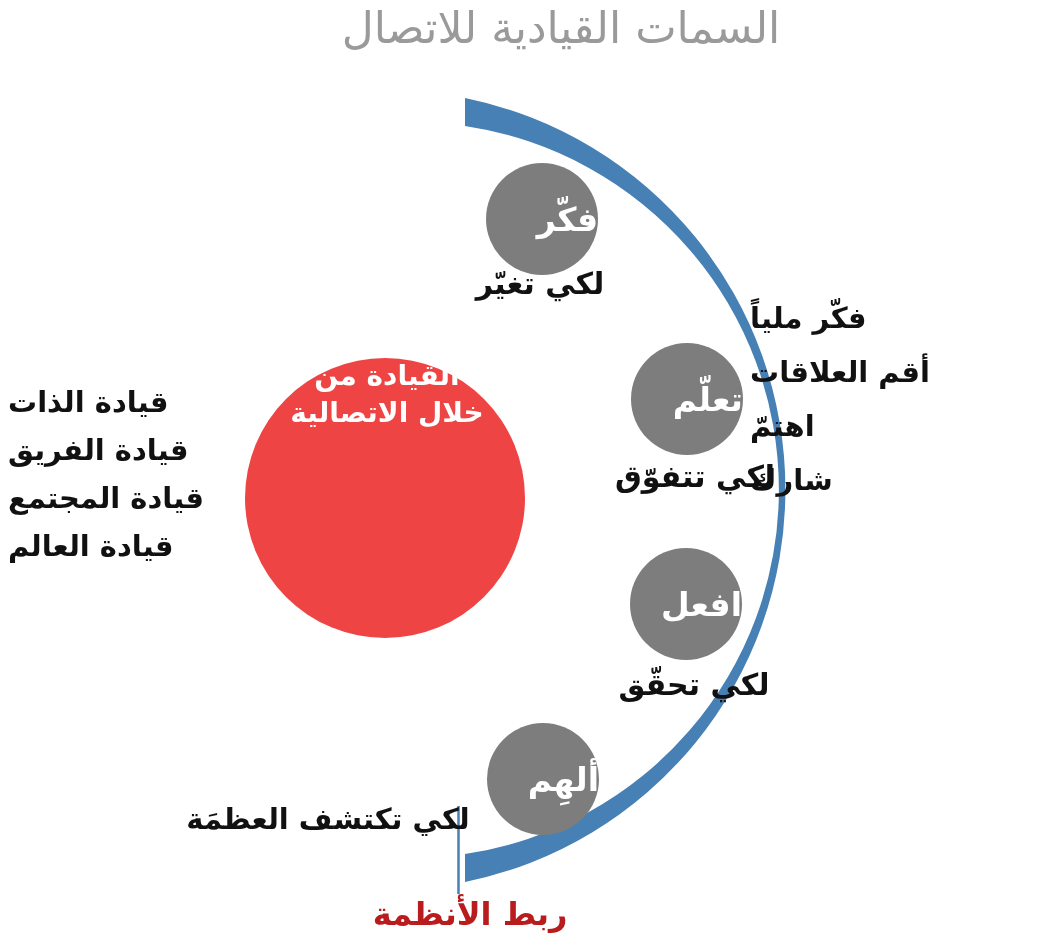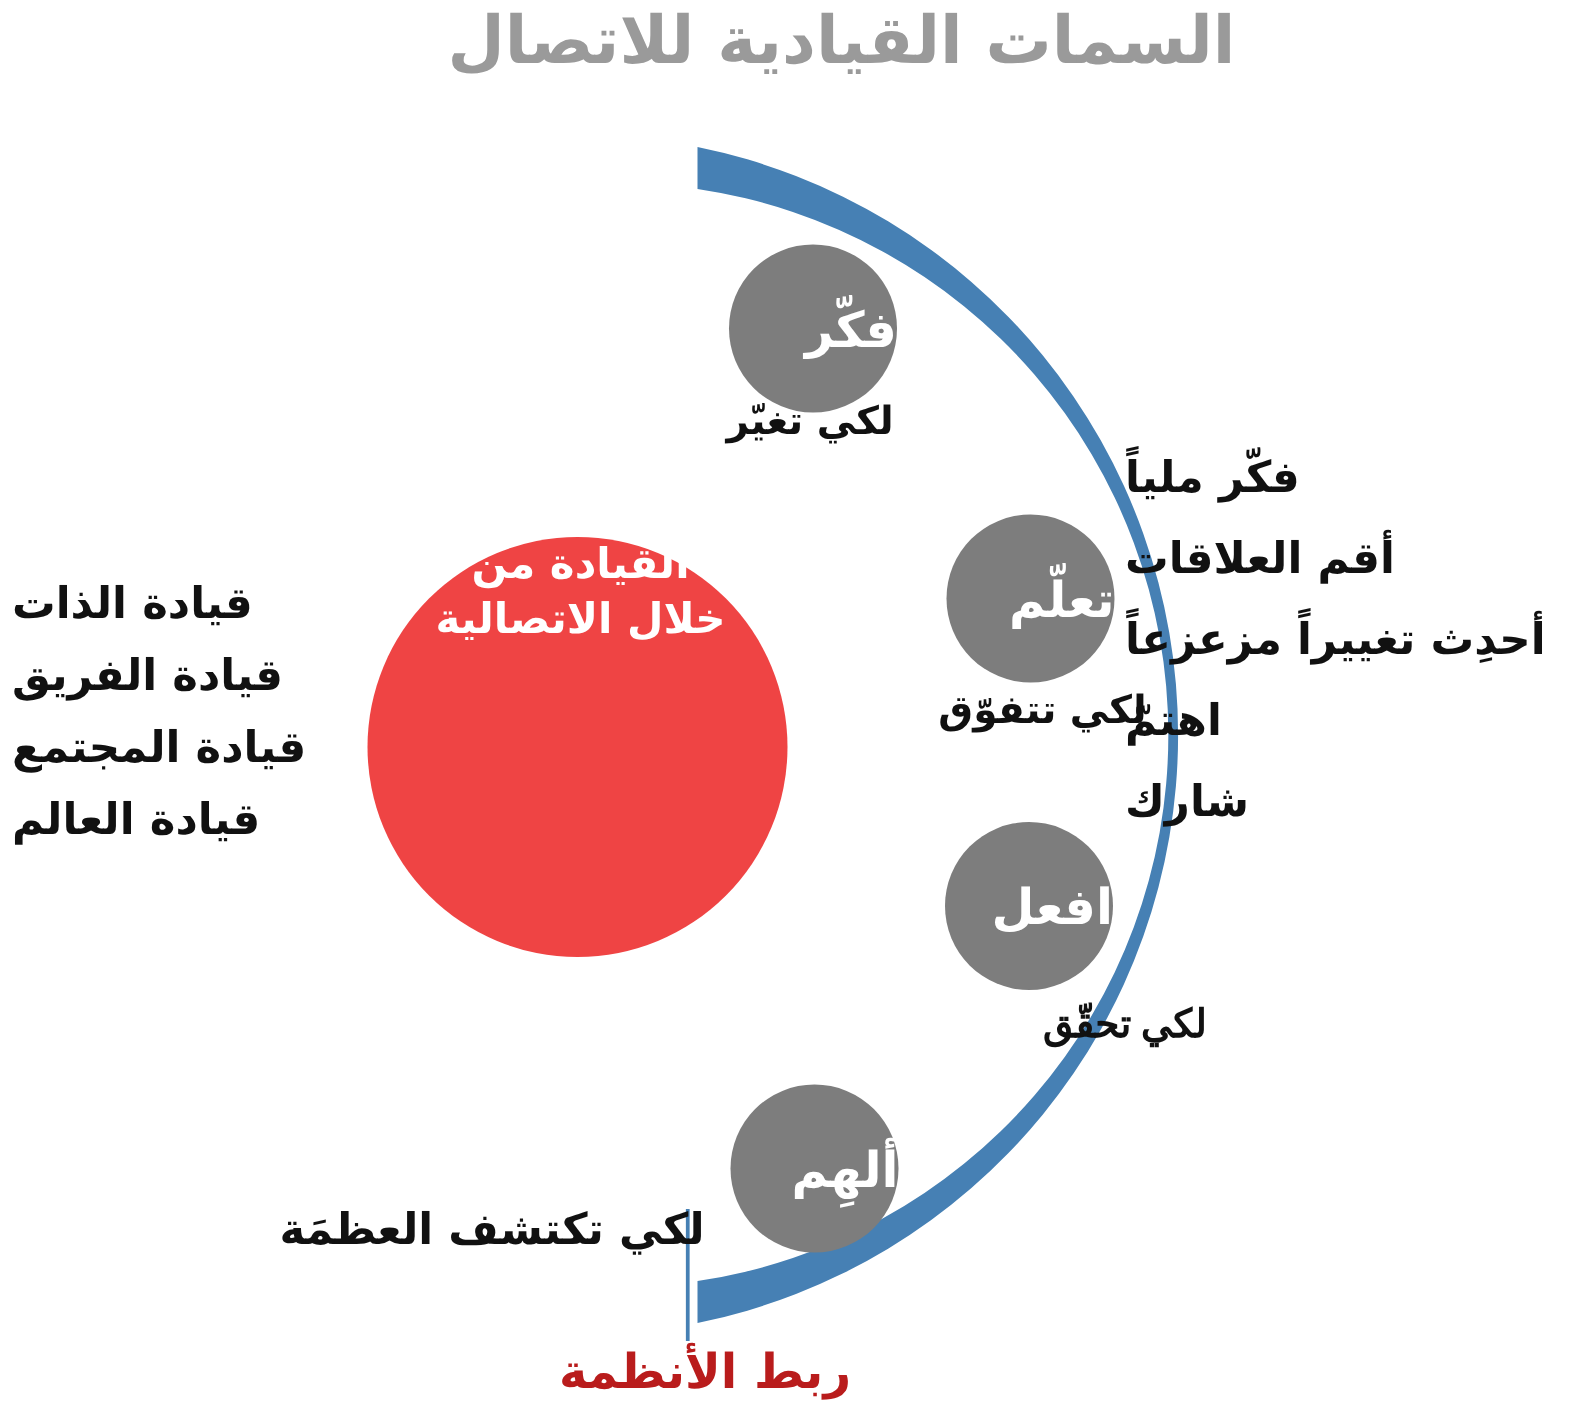--- a/index.html
+++ b/index.html
@@ -5,21 +5,21 @@
   html,body{margin:0;padding:0;background:#ffffff;}
   .stage{
     position:relative;width:1057px;height:946px;overflow:hidden;background:#ffffff;
     font-family:"DejaVu Sans",sans-serif;
   }
   .stage *{box-sizing:border-box;}
   svg.arc-layer{position:absolute;left:0;top:0;width:1057px;height:946px;}
 
   .title{
     position:absolute;top:2px;left:65px;width:992px;text-align:center;
-    direction:rtl;font-size:44px;font-weight:bold;color:#9a9a9a;white-space:nowrap;
+    direction:rtl;font-size:44px;font-weight:normal;color:#9a9a9a;white-space:nowrap;
   }
   .center-circle{
     position:absolute;left:245px;top:358px;width:280px;height:280px;border-radius:50%;
     background:#ef4444;display:flex;align-items:flex-start;justify-content:center;
   }
   .center-circle .txt{
     direction:rtl;text-align:center;color:#ffffff;font-weight:bold;
     font-size:28px;line-height:1.32;padding-left:4px;
   }
   .node{
@@ -27,25 +27,25 @@
     display:flex;align-items:center;justify-content:flex-start;
     color:#ffffff;font-weight:bold;font-size:33px;direction:rtl;
   }
   .node.n1{left:486px;top:163px;}
   .node.n2{left:631px;top:343px;}
   .node.n3{left:630px;top:548px;}
   .node.n4{left:487px;top:723px;}
 
   .caption{
     position:absolute;width:300px;text-align:center;direction:rtl;white-space:nowrap;
-    color:#111111;font-weight:bold;font-size:26px;
+    color:#111111;font-weight:bold;font-size:30px;
   }
   .caption.c1{left:390px;top:266px;}
   .caption.c2{left:545px;top:459px;}
-  .caption.c3{left:600px;top:667px;font-family:Liberation Serif, serif;}
+  .caption.c3{left:544px;top:667px;}
   .caption.c4{left:178px;top:802px;font-size:29px;}
 
   .side-list{direction:rtl;position:absolute;color:#111111;font-weight:bold;}
   .side-list .li{white-space:nowrap;text-align:left;}
   .left-list{left:8px;width:210px;top:378px;font-size:29px;}
   .left-list .li{line-height:48px;}
   .right-list{left:750px;width:300px;top:291px;font-size:29px;}
   .right-list .li{line-height:54px;}
 
   .footer-label{
@@ -93,20 +93,19 @@
   <div class="side-list left-list">
     <div class="li">قيادة الذات</div>
     <div class="li">قيادة الفريق</div>
     <div class="li">قيادة المجتمع</div>
     <div class="li">قيادة العالم</div>
   </div>
 
   <div class="side-list right-list">
     <div class="li">فكّر ملياً</div>
     <div class="li">أقم العلاقات</div>
-    <div class="li">أحدِث تغييراً مزعزعاً</div>
     <div class="li">اهتمّ</div>
     <div class="li">شارك</div>
   </div>
 
   <div class="footer-label">ربط الأنظمة</div>
 
 </div>
 
 </body></html>

